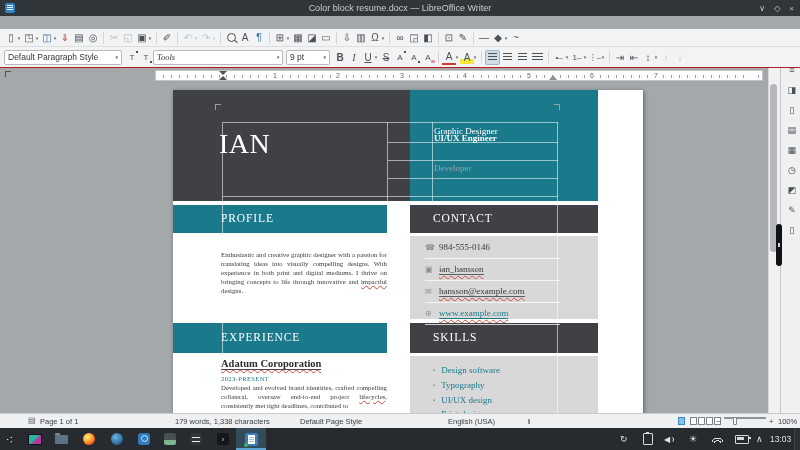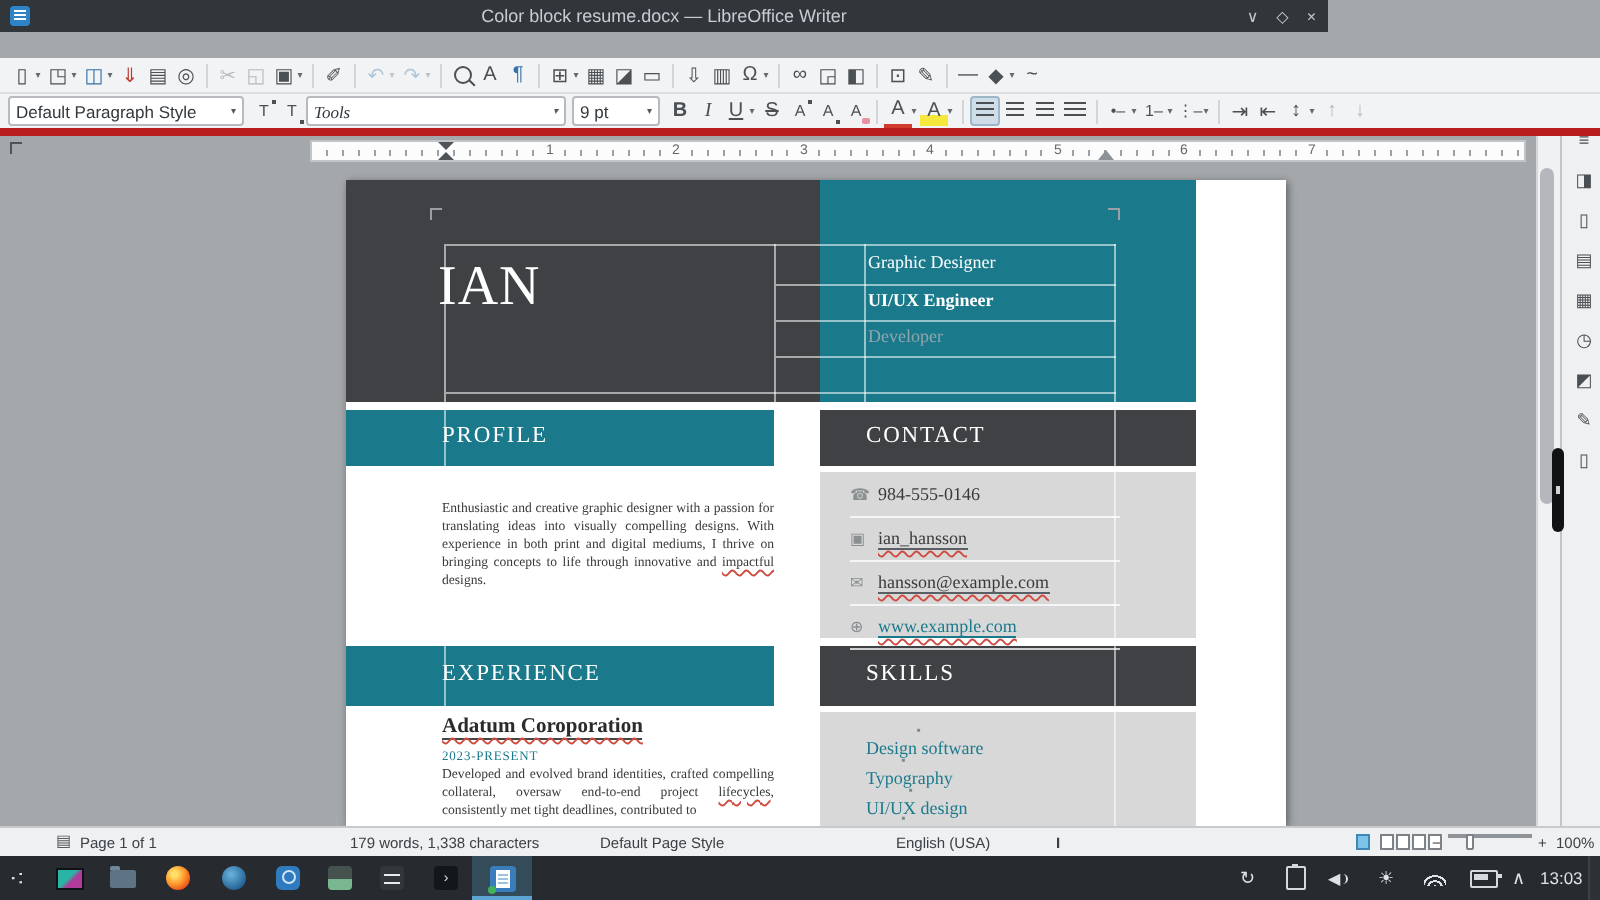--- a/index.html
+++ b/index.html
@@ -1,35 +1,35 @@
 <!DOCTYPE html>
 <html><head>
 <meta charset="utf-8">
 <style>
   html,body{margin:0;padding:0;background:#555;}
   #screen{position:relative;width:800px;height:450px;overflow:hidden;
     font-family:"Liberation Sans",sans-serif;background:#a5a8ab;cursor:default;}
   .abs{position:absolute;}
   
-  .titlebar{left:0;top:0;width:664px;height:16px;background:#31363b;color:#dfe3e7;
+  .titlebar{left:0;top:0;width:800px;height:16px;background:#31363b;color:#dfe3e7;
     display:flex;align-items:center;font-size:9px;}
   .app-ico{position:absolute;left:5px;top:3px;width:10px;height:10px;background:#2f83c7;
     border-radius:2px;}
   .app-ico i{position:absolute;left:2px;top:2px;width:6px;height:6px;
     background:linear-gradient(#fff 0 1px,transparent 1px 2px,#fff 2px 3px,transparent 3px 4px,#fff 4px 5px,transparent 5px);}
   .t-title{position:absolute;left:0;right:0;text-align:center;color:#c8cdd2;}
   .wbtns{position:absolute;right:6px;top:0;height:16px;display:flex;gap:9px;align-items:center;color:#c4c9ce;font-size:8px;}
   
   .menubar{left:0;top:16px;width:800px;height:13px;background:#30353a;display:flex;
     align-items:center;color:#d4d8dc;font-size:8.5px;padding-left:3px;box-sizing:border-box;}
   .menubar span{padding:0 5.5px;}
   
   .tb1{left:0;top:29px;width:800px;height:18px;background:#f2f3f4;border-bottom:1px solid #dcdee0;
     display:flex;align-items:center;padding-left:4px;box-sizing:border-box;}
-  .tb2{left:0;top:47px;width:800px;height:21px;background:#f2f3f4;border-bottom:4px solid #b91c1c;
+  .tb2{left:0;top:47px;width:800px;height:21px;background:#f2f3f4;border-bottom:1px solid #b91c1c;
     display:flex;align-items:center;padding-left:4px;box-sizing:border-box;}
   .ti{display:inline-flex;align-items:center;justify-content:center;width:14px;height:14px;
     font-size:10px;color:#4b5055;flex:0 0 auto;}
   .ti.sm{font-size:8px;}
   .dd{width:6px;font-size:5px;color:#666b70;margin-left:-2px;flex:0 0 auto;text-align:center;}
   .sep{width:1px;height:12px;background:#d3d5d7;margin:0 3px;flex:0 0 auto;}
   .gray{opacity:.35;}
   .red{color:#c0392b;}
   .blue{color:#3672a8;}
   .combo{height:15px;background:#fff;border:1px solid #b7bbbf;border-radius:2px;display:flex;
@@ -86,21 +86,21 @@
   .c-row{position:absolute;left:252px;width:135px;height:22px;display:flex;align-items:center;
     border-bottom:1px solid rgba(255,255,255,.75);}
   .c-ico{width:14px;font-size:8px;color:#8a8f92;flex:0 0 auto;}
   .c-txt{font-size:9px;color:#3a3a3a;white-space:nowrap;}
   .lnk{border-bottom:1px solid #5a5f63;text-decoration:underline;text-decoration-style:wavy;
     text-decoration-color:#cf4a3f;text-decoration-thickness:1px;text-underline-offset:2.5px;}
   .lnk.teal{color:#1a7a8c;border-bottom-color:#1a7a8c;}
   .company{left:48px;top:268px;font-size:10.5px;font-weight:bold;color:#2b2b2b;
     border-bottom:1px solid #444;text-decoration:underline wavy #cf4a3f;text-decoration-thickness:1px;text-underline-offset:2px;}
   .dates{left:48px;top:285px;font-size:6.5px;color:#1a7a8c;letter-spacing:.4px;}
-  .sk-row{position:absolute;left:260px;height:14.5px;display:flex;align-items:center;font-size:9px;color:#1a7a8c;flex-direction:column;}
+  .sk-row{position:absolute;left:260px;height:14.5px;display:flex;align-items:center;font-size:9px;color:#1a7a8c;}
   .sk-b{color:#7a8c91;font-size:6px;margin-right:6px;}
   
   .vscroll{left:768px;top:68px;width:12px;height:345px;background:#f0f1f2;border-left:1px solid #d5d7d9;box-sizing:border-box;}
   .vthumb{left:770px;top:84px;width:7px;height:168px;background:#b4b8bc;border-radius:3.5px;}
   .sidebar{left:780px;top:68px;width:20px;height:345px;background:#eff0f1;border-left:1px solid #c3c6c8;box-sizing:border-box;}
   .sb-ico{position:absolute;left:786px;width:12px;height:12px;font-size:9px;color:#4a4f54;
     display:flex;align-items:center;justify-content:center;}
   .sb-handle{left:776px;top:224px;width:6px;height:42px;background:#101214;border-radius:3px;}
   .sb-handle i{position:absolute;left:2px;top:19px;width:2px;height:4px;background:#cfd3d6;}
   
@@ -310,21 +310,21 @@
     <i class="gl" style="left:215px;top:70px;width:170px;height:1px"></i>
     <i class="gl" style="left:215px;top:88px;width:170px;height:1px"></i>
     <i class="gl" style="left:50px;top:106px;width:335px;height:1px"></i>
     <i class="corner tl" style="left:42px;top:14px"></i>
     <i class="corner tr" style="left:381px;top:14px"></i>
 
     <div class="blk name">
       <div>IAN</div>
     </div>
     <div class="blk role" style="top:36px">Graphic Designer</div>
-    <div class="blk role bold" style="top:55px">UI/UX Engineer</div>
+    <div class="blk role bold" style="top:43px">UI/UX Engineer</div>
     <div class="blk role muted" style="top:73px">Developer</div>
 
     <div class="blk bandtxt" style="left:48px;top:122px">PROFILE</div>
     <div class="blk bandtxt" style="left:260px;top:122px">CONTACT</div>
     <div class="blk bandtxt" style="left:48px;top:241px">EXPERIENCE</div>
     <div class="blk bandtxt" style="left:260px;top:241px">SKILLS</div>
 
     <div class="blk body-par" style="top:160px"><span>Enthusiastic and creative graphic designer with a passion for translating ideas into visually compelling designs. With experience in both print and digital mediums, I thrive on bringing concepts to life through innovative and </span><span class="sqg2">impactful</span><span> designs.</span></div>
 
     <div class="c-row" style="top:146px">

